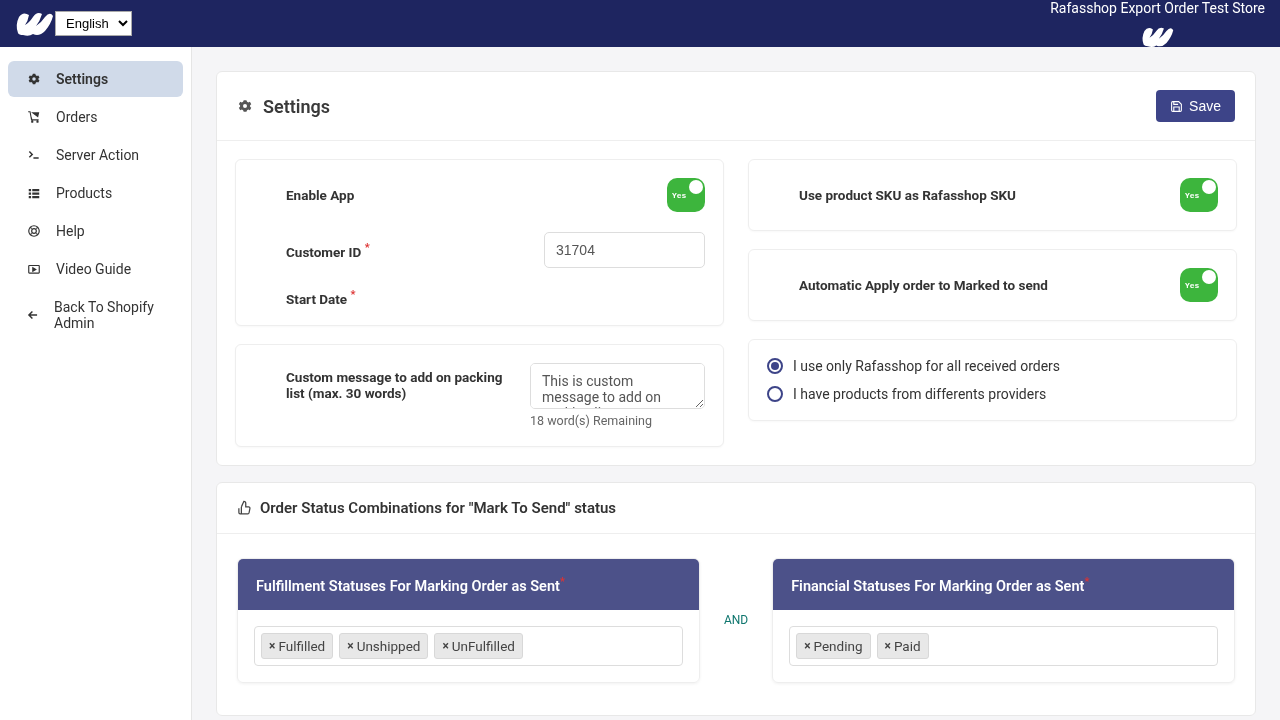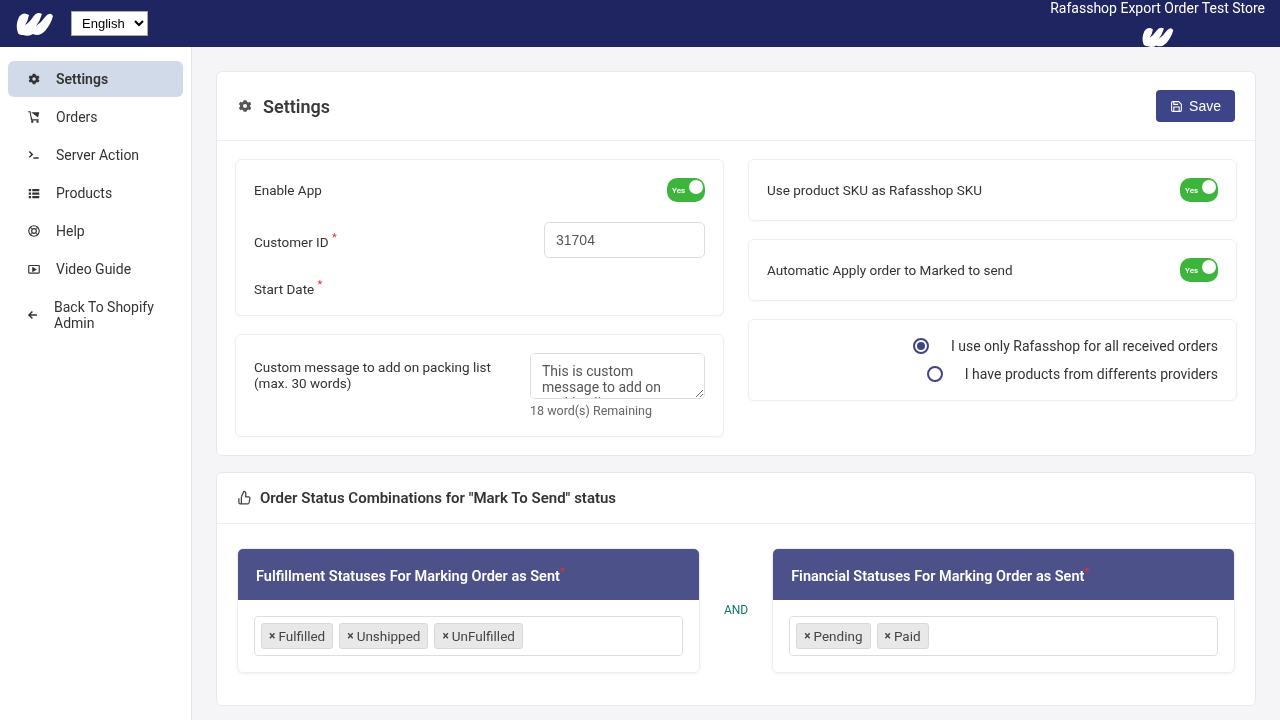--- a/index.html
+++ b/index.html
@@ -1,48 +1,48 @@
 <!DOCTYPE html>
 <html><head>
 <meta charset="utf-8">
 <style>
 * { margin: 0; padding: 0; box-sizing: border-box; }
 body { font-family: -apple-system, BlinkMacSystemFont, "Segoe UI", Roboto, sans-serif; font-size: 14px; color: #333; background: #f5f5f7; width: 1280px; height: 720px; overflow: hidden; }
 .topbar { background: #1e2560; height: 47px; display: flex; align-items: center; padding: 0 15px; justify-content: space-between; }
-.topbar-left { display: flex; align-items: center; gap: 16px; }
+.topbar-left { display: flex; align-items: center; gap: 0; }
 .topbar-right { display: flex; align-items: center; gap: 10px; color: #fff; font-size: 14px; flex-direction: column; }
 .logo { color: #fff; font-weight: bold; font-size: 24px; }
 .lang-select { padding: 3px 6px; font-size: 13px; border: 1px solid #aaa; background: #fff; }
 .layout { display: flex; height: calc(720px - 47px); }
 .sidebar { width: 192px; background: #fff; border-right: 1px solid #e5e5e5; padding-top: 12px; }
 .sidebar-item { display: flex; align-items: center; gap: 14px; padding: 10px 18px; color: #333; font-size: 14px; cursor: pointer; border-radius: 6px; margin: 2px 8px; }
 .sidebar-item.active { background: #d0dae9; font-weight: 600; }
 .sidebar-icon { width: 16px; display: flex; justify-content: center; color: #333; }
 .content { flex: 1; overflow-y: auto; padding: 24px; }
 .panel { background: #fff; border: 1px solid #e8e8e8; border-radius: 6px; margin-bottom: 16px; }
 .page-header { display: flex; justify-content: space-between; align-items: center; padding: 18px 20px; border-bottom: 1px solid #eee; }
 .page-title { display: flex; align-items: center; gap: 10px; font-size: 18px; font-weight: 600; color: #3a3a3a; }
 .btn-save { background: #3d4488; color: #ffffff; border: none; border-radius: 4px; padding: 8px 14px; font-size: 14px; cursor: pointer; display: flex; align-items: center; gap: 6px; }
 .row2col { display: flex; gap: 24px; padding: 18px; }
 .col { flex: 1; display: flex; flex-direction: column; gap: 18px; }
 .card { background: #fff; border: 1px solid #eee; border-radius: 6px; padding: 18px 18px; box-shadow: 0 1px 2px rgba(0,0,0,0.03); }
 .field { display: flex; align-items: center; justify-content: space-between; gap: 20px; margin-bottom: 20px; }
 .field:last-child { margin-bottom: 0; }
-.field-label { font-weight: 400; font-size: 13.5px; color: #333; flex: 1; }
+.field-label { font-weight: 700; font-size: 13.5px; color: #333; flex: 1; margin-left: 32px; }
 .req { color: #d33; font-size: 11px; vertical-align: super; }
 .input { border: 1px solid #ddd; border-radius: 5px; padding: 9px 11px; font-size: 14px; width: 161px; color: #555; }
 .textarea { border: 1px solid #ddd; border-radius: 5px; padding: 9px 11px; font-size: 14px; width: 175px; height: 46px; resize: vertical; color: #555; font-family: inherit; }
 .help-text { font-size: 12.5px; color: #666; margin-top: 4px; }
-.toggle { width: 38px; height: 24px; border-radius: 10px; position: relative; cursor: pointer; display: inline-flex; align-items: center; }
+.toggle { width: 38px; height: 34px; border-radius: 10px; position: relative; cursor: pointer; display: inline-flex; align-items: center; font-family: Liberation Mono, monospace; }
 .toggle.on { background: #3db53d; justify-content: flex-start; }
 .toggle .knob { width: 14px; height: 14px; background: #fff; border-radius: 50%; position: absolute; top: 2px; }
 .toggle.on .knob { right: 2px; }
 .toggle .lbl { color: #fff; font-size: 8px; padding: 0 5px; font-weight: 600; }
 .radio-group { display: flex; flex-direction: column; gap: 12px; }
-.radio-item { display: flex; align-items: center; gap: 22px; cursor: pointer; justify-content: flex-end; }
+.radio-item { display: flex; align-items: center; gap: 10px; cursor: pointer; }
 .radio { width: 16px; height: 16px; border: 2px solid #3d4488; border-radius: 50%; display: flex; align-items: center; justify-content: center; }
 .radio.checked::after { content: ""; width: 8px; height: 8px; background: #3d4488; border-radius: 50%; }
 .section-title { display: flex; align-items: center; gap: 8px; font-weight: 600; font-size: 15px; padding: 16px 20px; border-bottom: 1px solid #eee; }
 .status-row { display: flex; align-items: center; gap: 24px; padding: 24px 20px 32px; }
 .status-card { flex: 1; border: 1px solid #eee; border-radius: 6px; overflow: hidden; box-shadow: 0 1px 3px rgba(0,0,0,0.06); }
 .status-header { background: #4c5189; color: #fff; padding: 16px 18px; font-weight: 600; font-size: 14.5px; }
 .status-body { padding: 16px 16px; }
 .tag-container { border: 1px solid #ddd; border-radius: 4px; padding: 6px; display: flex; gap: 6px; flex-wrap: wrap; min-height: 40px; align-items: center; }
 .tag { background: #e8e8e8; border: 1px solid #d8d8d8; border-radius: 3px; padding: 4px 7px; font-size: 13.5px; display: flex; align-items: center; gap: 3px; color: #444; }
 .tag-x { font-weight: bold; cursor: pointer; font-size: 12px; }

